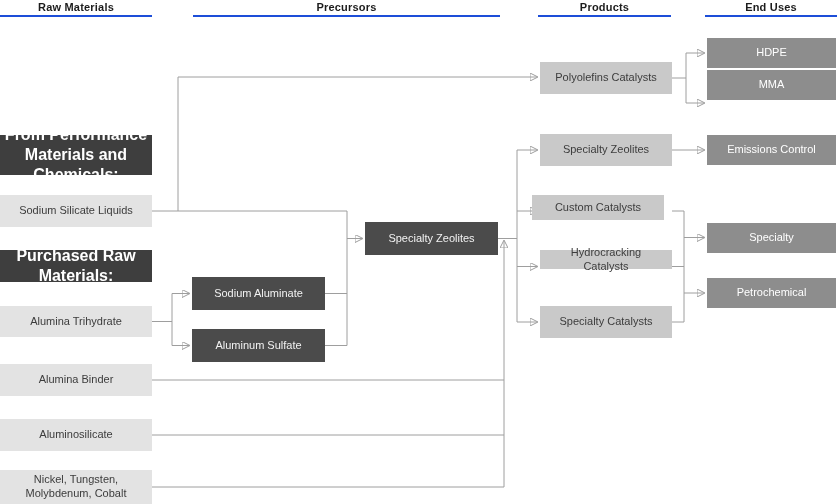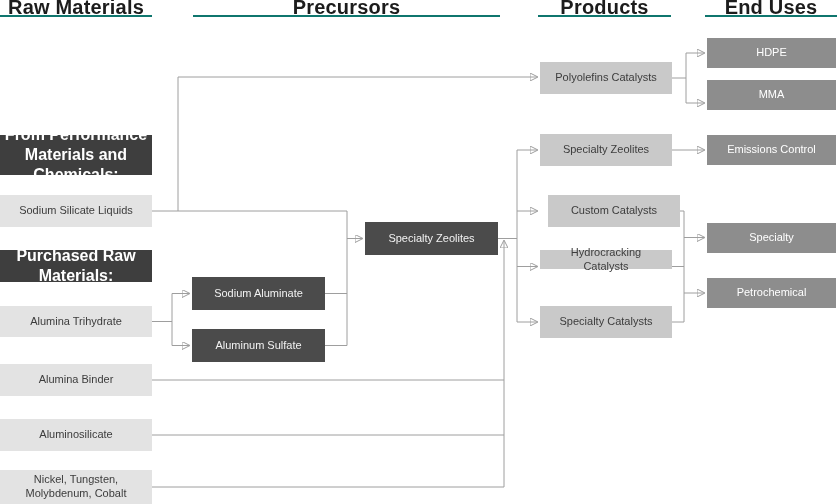--- a/index.html
+++ b/index.html
@@ -7,22 +7,22 @@
     position:relative;
     width:838px;height:504px;
     background:#ffffff;
     font-family:"Liberation Sans", sans-serif;
     overflow:hidden;
   }
   .wires{position:absolute;left:0;top:0;}
   .wires path{stroke:#9e9e9e;stroke-width:1;fill:none;}
   .col-header{
     position:absolute;top:0;height:15px;
-    border-bottom:2px solid #0f766e;
-    font-size:20px;font-weight:bold;color:#1c1c1c;
+    border-bottom:2px solid #1d4ed8;
+    font-size:11px;font-weight:bold;color:#1c1c1c;
     text-align:center;line-height:15px;
     letter-spacing:0.2px;
   }
   .node{
     position:absolute;
     display:flex;align-items:center;justify-content:center;
     text-align:center;
     font-size:11px;line-height:1.25;
     white-space:pre-line;
     box-sizing:border-box;
@@ -94,24 +94,24 @@
   <div class="node light-raw" style="left:0;top:419px;width:152px;height:32px">Aluminosilicate</div>
   <div class="node light-raw" style="left:0;top:470px;width:152px;height:34px">Nickel, Tungsten,
 Molybdenum, Cobalt</div>
 
   <div class="node dark-precursor" style="left:192px;top:277px;width:133px;height:33px">Sodium Aluminate</div>
   <div class="node dark-precursor" style="left:192px;top:329px;width:133px;height:33px">Aluminum Sulfate</div>
   <div class="node dark-precursor" style="left:365px;top:222px;width:133px;height:33px">Specialty Zeolites</div>
 
   <div class="node product" style="left:540px;top:62px;width:132px;height:32px">Polyolefins Catalysts</div>
   <div class="node product" style="left:540px;top:134px;width:132px;height:32px">Specialty Zeolites</div>
-  <div class="node product" style="left:548px;top:195px;width:132px;height:32px">Custom Catalysts</div>
+  <div class="node product" style="left:532px;top:195px;width:132px;height:25px">Custom Catalysts</div>
   <div class="node product" style="left:540px;top:250px;width:132px;height:19px">Hydrocracking
 Catalysts</div>
   <div class="node product" style="left:540px;top:306px;width:132px;height:32px">Specialty Catalysts</div>
 
   <div class="node end-use" style="left:707px;top:38px;width:129px;height:30px">HDPE</div>
-  <div class="node end-use" style="left:707px;top:80px;width:129px;height:30px">MMA</div>
+  <div class="node end-use" style="left:707px;top:70px;width:129px;height:30px">MMA</div>
   <div class="node end-use" style="left:707px;top:135px;width:129px;height:30px">Emissions Control</div>
   <div class="node end-use" style="left:707px;top:223px;width:129px;height:30px">Specialty</div>
   <div class="node end-use" style="left:707px;top:278px;width:129px;height:30px">Petrochemical</div>
 
 </div>
 
 </body></html>

